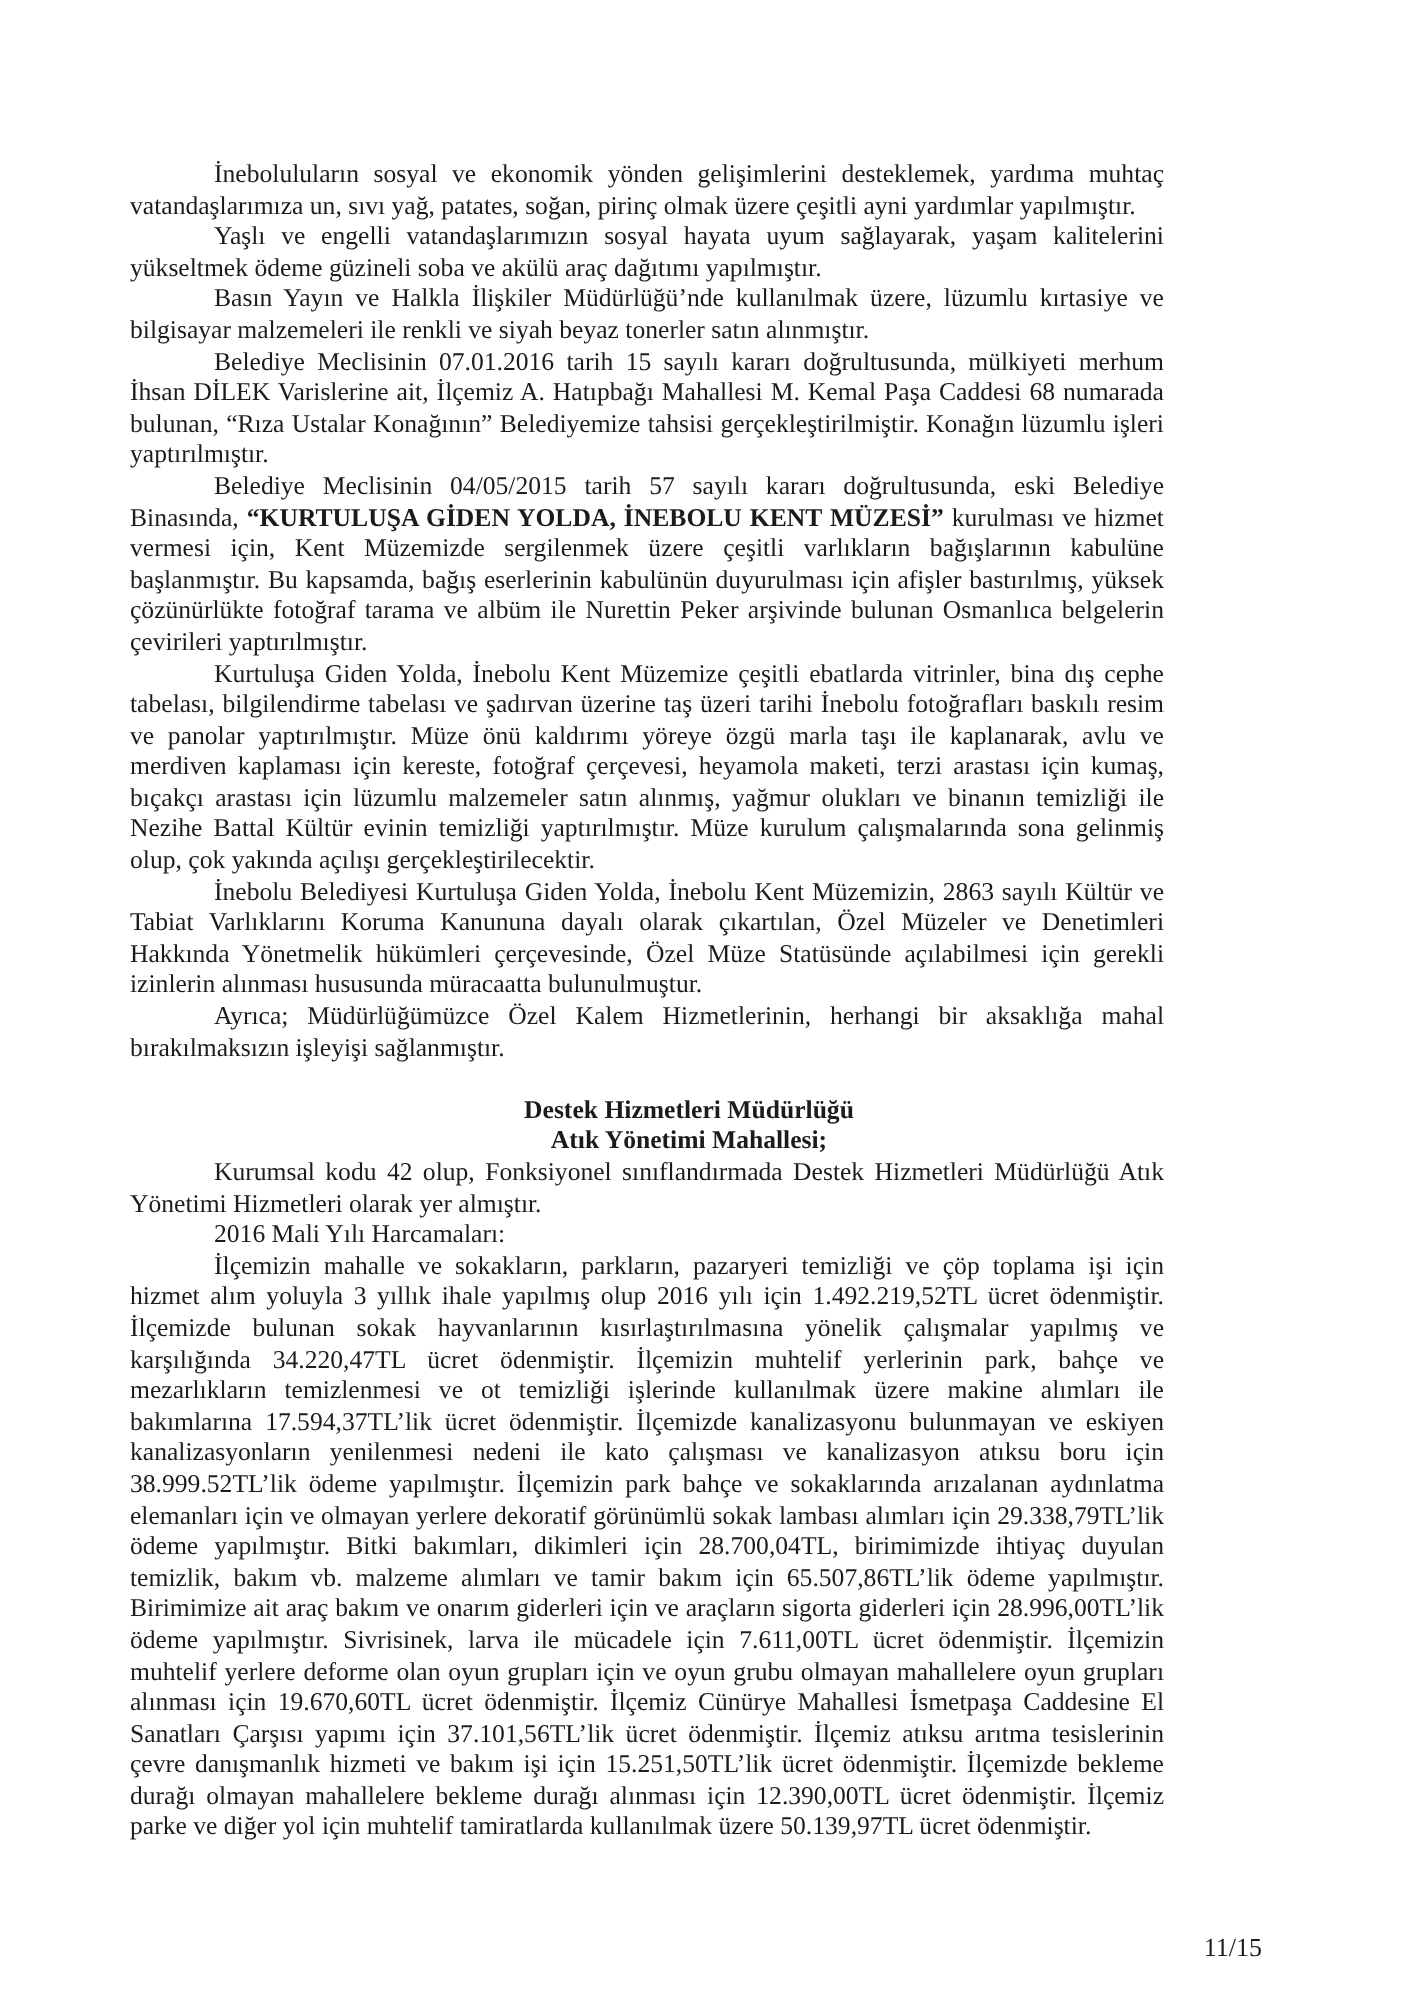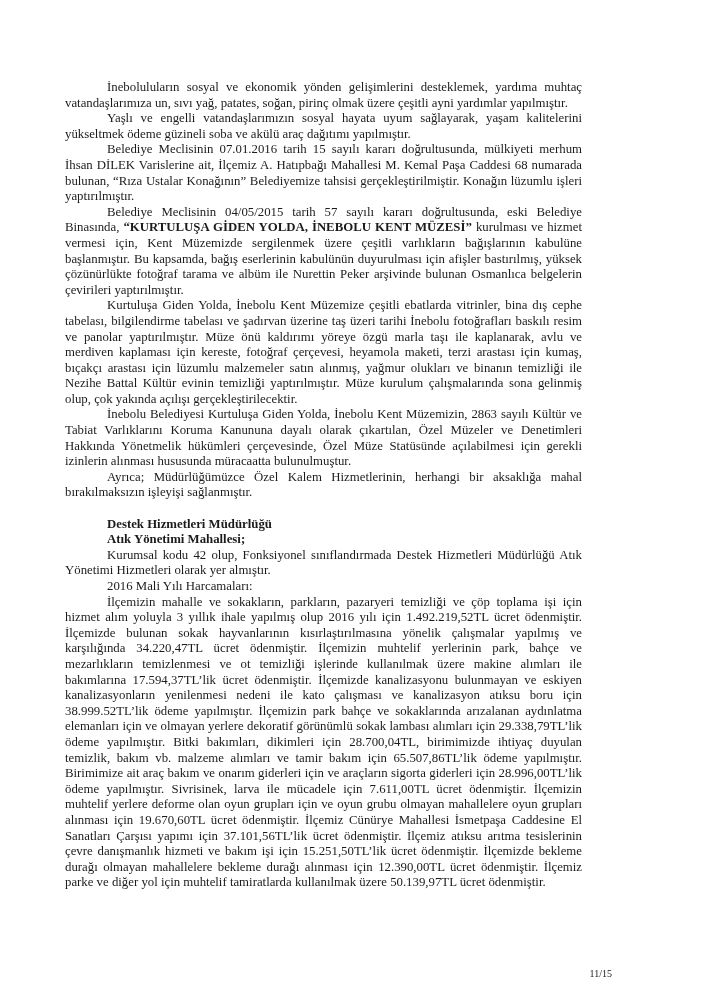--- a/index.html
+++ b/index.html
@@ -22,45 +22,46 @@
     margin-top: 20px;
   }
   .doc-body p {
     margin: 0;
   }
   p.para {
     text-align: justify;
     text-indent: 42px;
   }
   p.heading {
-    text-align: left;
+    text-align: center;
     text-indent: 42px;
     font-weight: bold;
   }
   .spacer {
     height: 15.6px;
   }
   .bold-seg {
     font-weight: bold;
   }
   .page-number {
     position: absolute;
-    right: 34px;
+    right: 15px;
     bottom: 38px;
-    font-size: 10px;
+    font-size: 13px;
     color: #1b1b1b;
   }
 </style>
 </head>
 <body>
 
 <div class="page">
   <div class="doc-body">
       <p class="para"><span>İneboluluların sosyal ve ekonomik yönden gelişimlerini desteklemek, yardıma muhtaç vatandaşlarımıza un, sıvı yağ, patates, soğan, pirinç olmak üzere çeşitli ayni yardımlar yapılmıştır.</span></p>
       <p class="para"><span>Yaşlı ve engelli vatandaşlarımızın sosyal hayata uyum sağlayarak, yaşam kalitelerini yükseltmek ödeme güzineli soba ve akülü araç dağıtımı yapılmıştır.</span></p>
+      <p class="para"><span>Basın Yayın ve Halkla İlişkiler Müdürlüğü’nde kullanılmak üzere, lüzumlu kırtasiye ve bilgisayar malzemeleri ile renkli ve siyah beyaz tonerler satın alınmıştır.</span></p>
       <p class="para"><span>Belediye Meclisinin 07.01.2016 tarih 15 sayılı kararı doğrultusunda, mülkiyeti merhum İhsan DİLEK Varislerine ait, İlçemiz A. Hatıpbağı Mahallesi M. Kemal Paşa Caddesi 68 numarada bulunan, “Rıza Ustalar Konağının” Belediyemize tahsisi gerçekleştirilmiştir. Konağın lüzumlu işleri yaptırılmıştır.</span></p>
       <p class="para"><span>Belediye Meclisinin 04/05/2015 tarih 57 sayılı kararı doğrultusunda, eski Belediye Binasında, </span><span class="bold-seg">“KURTULUŞA GİDEN YOLDA, İNEBOLU KENT MÜZESİ”</span><span> kurulması ve hizmet vermesi için, Kent Müzemizde sergilenmek üzere çeşitli varlıkların bağışlarının kabulüne başlanmıştır. Bu kapsamda, bağış eserlerinin kabulünün duyurulması için afişler bastırılmış, yüksek çözünürlükte fotoğraf tarama ve albüm ile Nurettin Peker arşivinde bulunan Osmanlıca belgelerin çevirileri yaptırılmıştır.</span></p>
       <p class="para"><span>Kurtuluşa Giden Yolda, İnebolu Kent Müzemize çeşitli ebatlarda vitrinler, bina dış cephe tabelası, bilgilendirme tabelası ve şadırvan üzerine taş üzeri tarihi İnebolu fotoğrafları baskılı resim ve panolar yaptırılmıştır. Müze önü kaldırımı yöreye özgü marla taşı ile kaplanarak, avlu ve merdiven kaplaması için kereste, fotoğraf çerçevesi, heyamola maketi, terzi arastası için kumaş, bıçakçı arastası için lüzumlu malzemeler satın alınmış, yağmur olukları ve binanın temizliği ile Nezihe Battal Kültür evinin temizliği yaptırılmıştır. Müze kurulum çalışmalarında sona gelinmiş olup, çok yakında açılışı gerçekleştirilecektir.</span></p>
       <p class="para"><span>İnebolu Belediyesi Kurtuluşa Giden Yolda, İnebolu Kent Müzemizin, 2863 sayılı Kültür ve Tabiat Varlıklarını Koruma Kanununa dayalı olarak çıkartılan, Özel Müzeler ve Denetimleri Hakkında Yönetmelik hükümleri çerçevesinde, Özel Müze Statüsünde açılabilmesi için gerekli izinlerin alınması hususunda müracaatta bulunulmuştur.</span></p>
       <p class="para"><span>Ayrıca; Müdürlüğümüzce Özel Kalem Hizmetlerinin, herhangi bir aksaklığa mahal bırakılmaksızın işleyişi sağlanmıştır.</span></p>
       <div class="spacer"></div>
       <p class="heading"><span class="bold-seg">Destek Hizmetleri Müdürlüğü</span></p>
       <p class="heading"><span class="bold-seg">Atık Yönetimi Mahallesi;</span></p>
       <p class="para"><span>Kurumsal kodu 42 olup, Fonksiyonel sınıflandırmada Destek Hizmetleri Müdürlüğü Atık Yönetimi Hizmetleri olarak yer almıştır.</span></p>
       <p class="para"><span>2016 Mali Yılı Harcamaları:</span></p>

